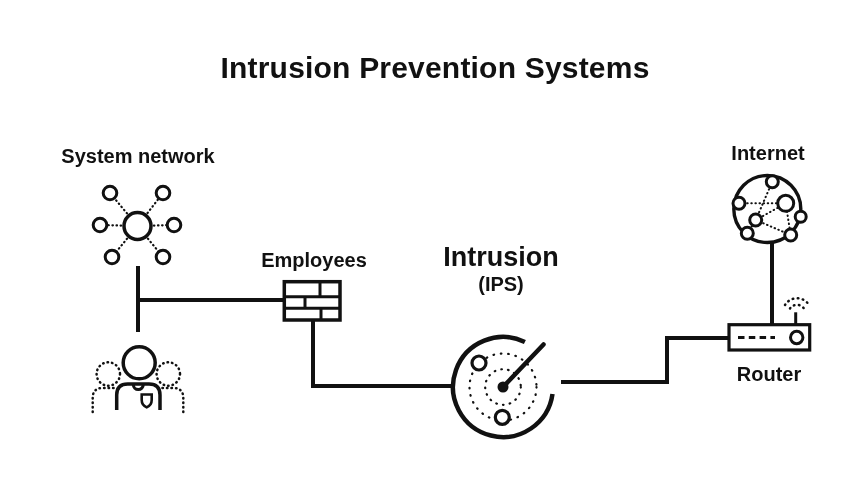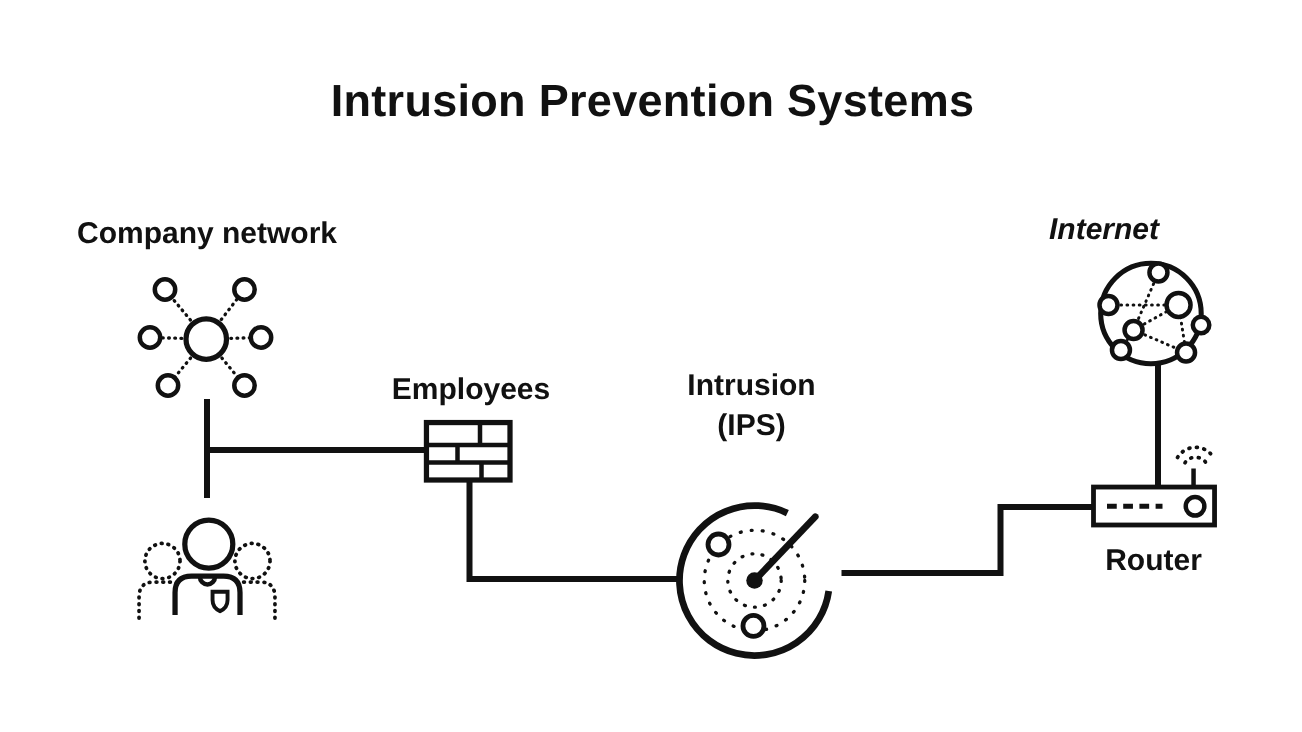--- a/index.html
+++ b/index.html
@@ -11,49 +11,49 @@
   .title{
     position:absolute;top:51px;left:435px;transform:translateX(-50%);
     font-size:30px;font-weight:700;letter-spacing:.2px;white-space:nowrap;color:#111;
   }
   .node-label{
     position:absolute;transform:translateX(-50%);font-size:20px;font-weight:700;
     white-space:nowrap;color:#111;line-height:21px;
   }
   .lbl-company{top:146px;left:138px;}
   .lbl-firewall{top:250px;left:314px;}
-  .lbl-internet{top:143px;left:736px;font-style:italic;}
+  .lbl-internet{top:143px;left:768px;}
   .lbl-router{top:364px;left:769px;}
   .lbl-employees{top:420px;left:137px;}
   .ips-label{
     position:absolute;top:247px;left:501px;transform:translateX(-50%);
     text-align:center;color:#111;white-space:nowrap;
   }
-  .ips-label .line{font-size:20px;font-weight:700;line-height:21px;}
+  .ips-label .line{font-size:27px;font-weight:700;line-height:21px;}
   .ips-label .acronym{font-size:20px;font-weight:700;line-height:28px;margin-top:2px;}
   svg{display:block;}
 </style>
 </head>
 <body>
 
 <div class="canvas">
 
   <div class="title">Intrusion Prevention Systems</div>
 
   <svg class="abs" style="left:0;top:0" width="868" height="488" viewBox="0 0 868 488">
     <g stroke="#111" stroke-width="4" fill="none">
       <path d="M138 266 V332"></path>
       <path d="M138 300 H285"></path>
       <path d="M313 320 V386 H452"></path>
       <path d="M561 382 H667 V338 H730"></path>
       <path d="M772 243 V327"></path>
     </g>
   </svg>
 
-  <div class="node-label lbl-company">Company network</div>
+  <div class="node-label lbl-company">System network</div>
   <svg class="abs" style="left:85px;top:183px" width="106" height="90" viewBox="0 0 106 90">
     <g stroke="#111" fill="none">
       <g stroke-width="2.2" stroke-dasharray="0.5 3.6" stroke-linecap="round">
         <line x1="52.5" y1="43" x2="15" y2="42"></line>
         <line x1="52.5" y1="43" x2="89" y2="42"></line>
         <line x1="52.5" y1="43" x2="25" y2="10"></line>
         <line x1="52.5" y1="43" x2="78" y2="10"></line>
         <line x1="52.5" y1="43" x2="27" y2="74"></line>
         <line x1="52.5" y1="43" x2="78" y2="74"></line>
       </g>

